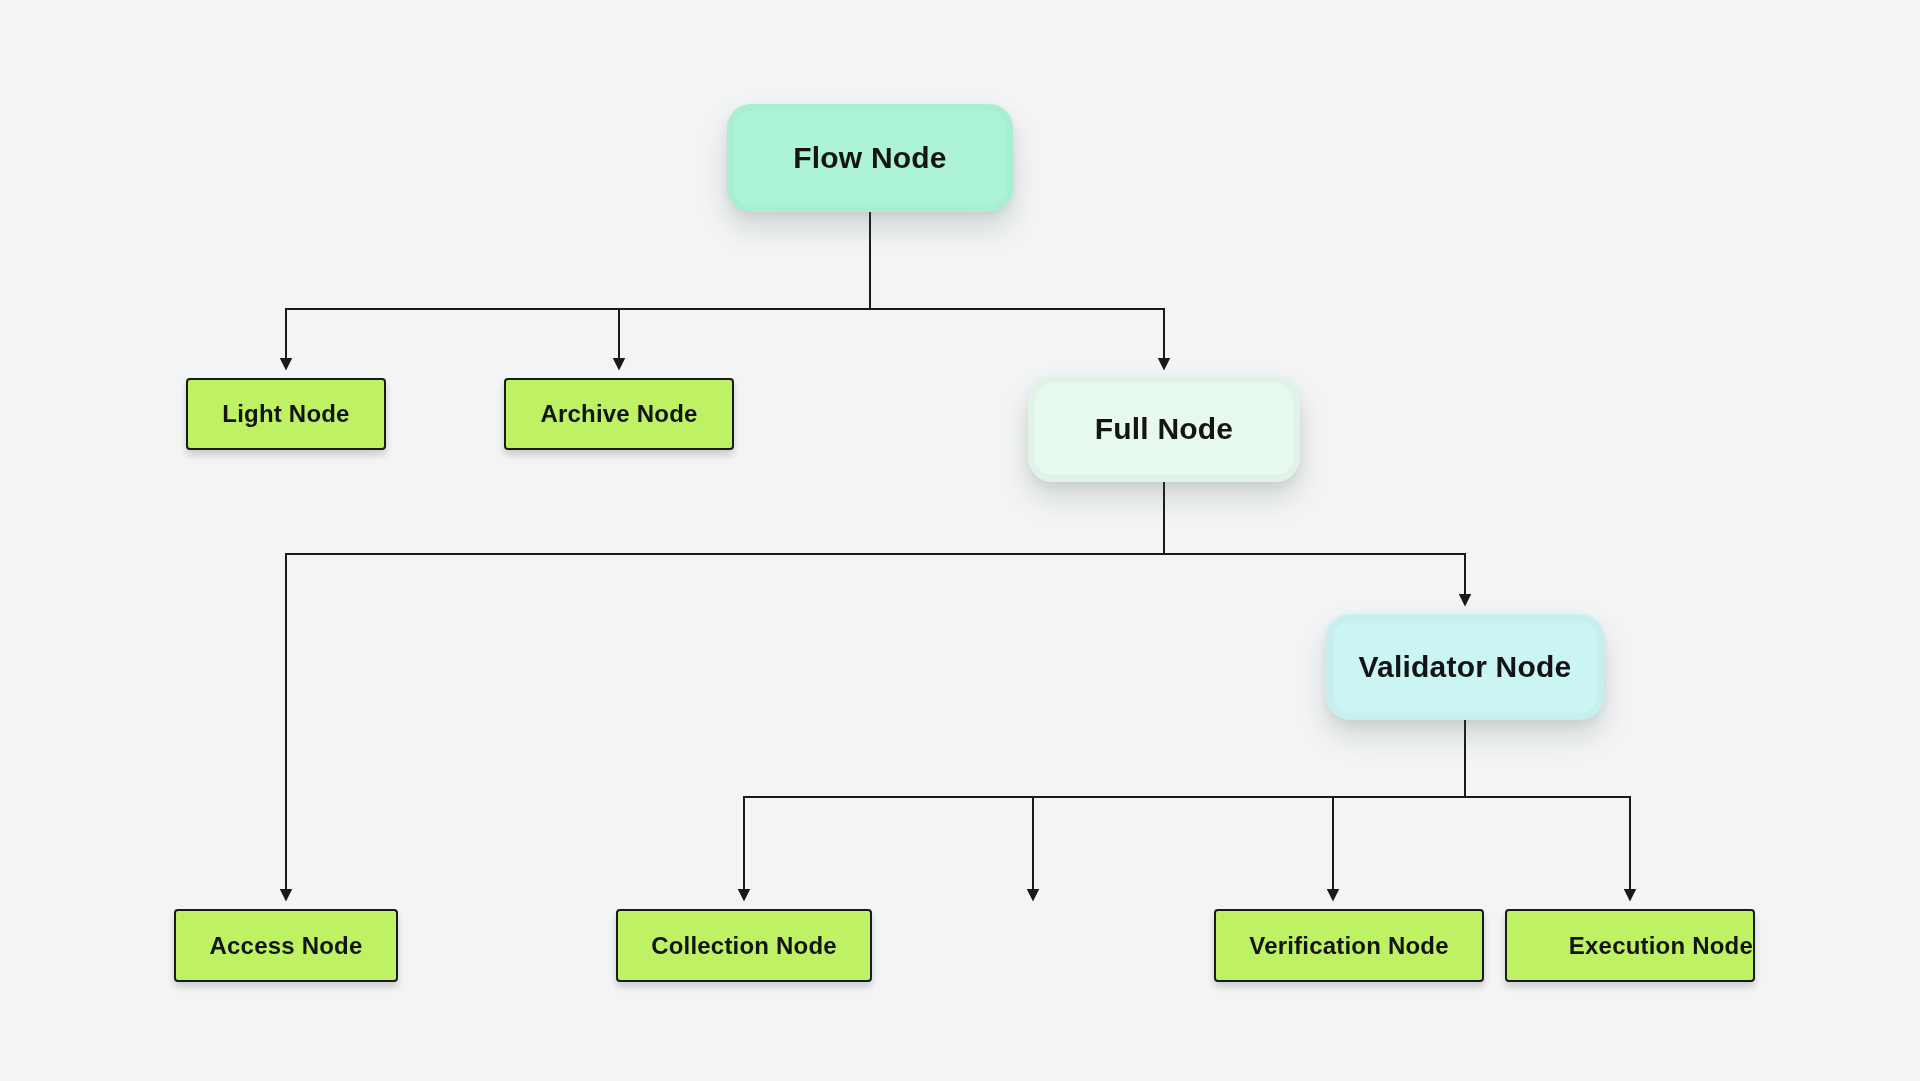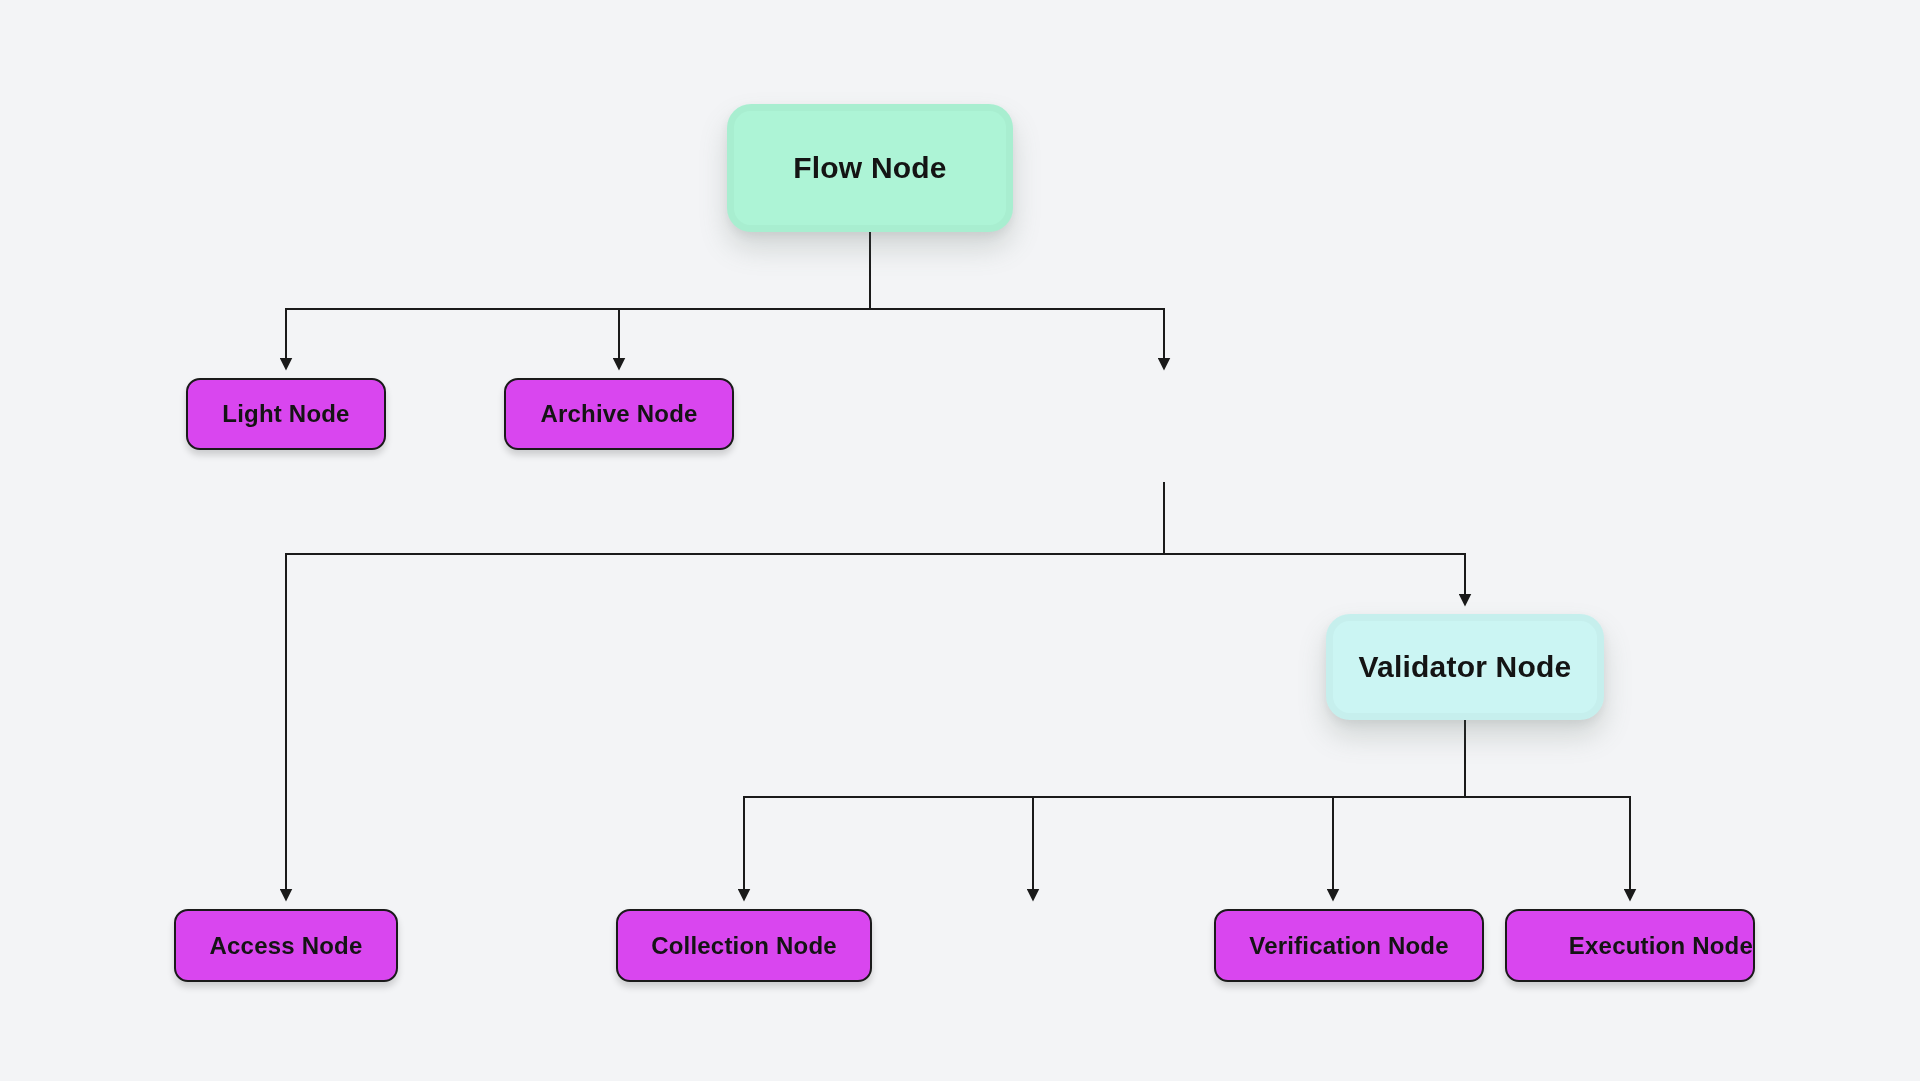--- a/index.html
+++ b/index.html
@@ -39,29 +39,29 @@
     letter-spacing: 0.2px;
     white-space: nowrap;
   }
   .node.big {
     border-radius: 24px;
     box-shadow: 0 16px 28px rgba(90, 110, 100, 0.22), 0 4px 10px rgba(0,0,0,0.06),
                 inset 0 0 0 7px rgba(0,0,0,0.025);
   }
   .node.big .lbl { font-size: 30px; }
   .node.small {
-    background: #d946ef;
+    background: #bef264;
     border: 2px solid #1a1a1a;
-    border-radius: 14px;
+    border-radius: 4px;
     box-shadow: 0 5px 7px rgba(0,0,0,0.16);
   }
   .node.small .lbl { font-size: 24px; }
 
   
-  #n-flow        { left: 727px;  top: 104px; width: 286px; height: 128px; }
+  #n-flow        { left: 727px;  top: 104px; width: 286px; height: 108px; }
   #n-light       { left: 186px;  top: 378px; width: 200px; height: 72px;  }
   #n-archive     { left: 504px;  top: 378px; width: 230px; height: 72px;  }
   #n-full        { left: 1028px; top: 376px; width: 272px; height: 106px; }
   #n-access      { left: 174px;  top: 909px; width: 224px; height: 73px;  }
   #n-validator   { left: 1326px; top: 614px; width: 278px; height: 106px; }
   #n-collection  { left: 616px;  top: 909px; width: 256px; height: 73px;  }
   #n-consensus   { left: 905px;  top: 909px; width: 256px; height: 73px;  }
   #n-verification{ left: 1198px; top: 909px; width: 270px; height: 73px; margin-left: 16px;  }
   #n-execution   { left: 1505px; top: 909px; width: 250px; height: 73px; justify-content: flex-end;  }
 </style>
@@ -101,20 +101,23 @@
   </div>
 
   <div class="node small" id="n-light">
     <span class="lbl">Light Node</span>
   </div>
 
   <div class="node small" id="n-archive">
     <span class="lbl">Archive Node</span>
   </div>
 
+  <div class="node big" id="n-full" style="background: rgb(231, 248, 238);">
+    <span class="lbl">Full Node</span>
+  </div>
 
   <div class="node small" id="n-access">
     <span class="lbl">Access Node</span>
   </div>
 
   <div class="node small" id="n-collection">
     <span class="lbl">Collection Node</span>
   </div>
 
   <div class="node big" id="n-validator" style="background: rgb(203, 245, 243);">

